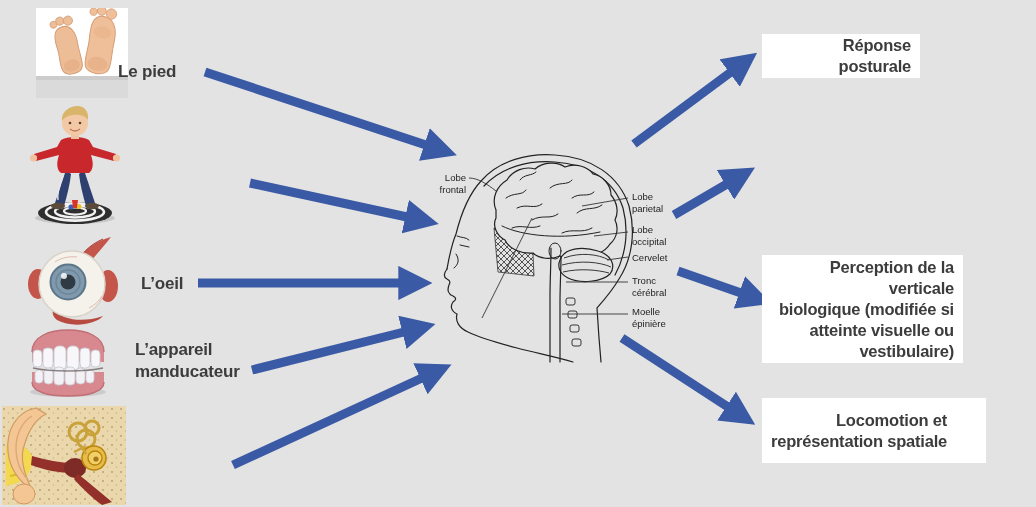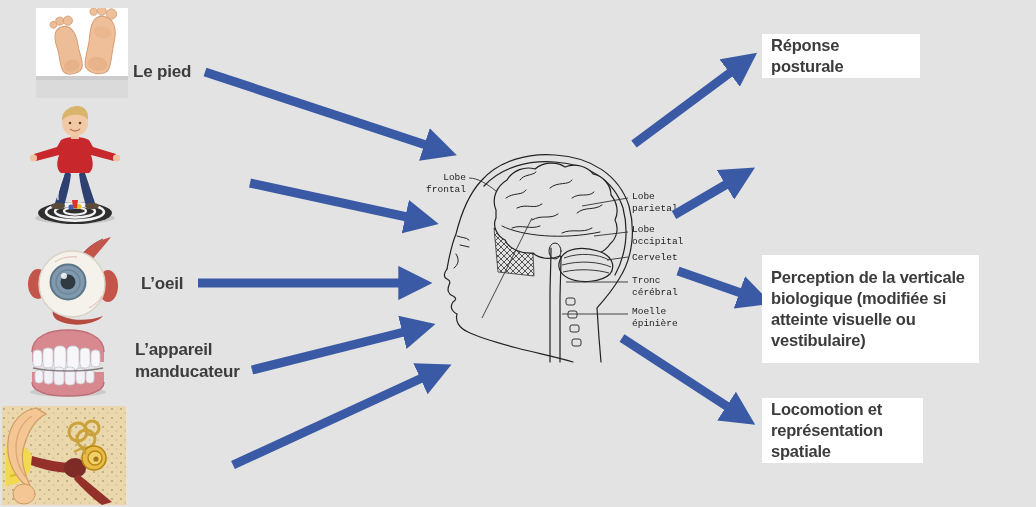--- a/index.html
+++ b/index.html
@@ -2,25 +2,25 @@
 <html><head>
 <meta charset="utf-8">
 <style>
   html,body{margin:0;padding:0;background:#e3e3e3;}
   .canvas{position:relative;width:1036px;height:507px;background:#e3e3e3;overflow:hidden;
           font-family:"Liberation Sans","DejaVu Sans",sans-serif;}
   .photo{position:absolute;}
   .in-label{position:absolute;font-weight:bold;font-size:17px;line-height:22px;
             color:#3c3c3c;white-space:pre-line;letter-spacing:-0.2px;}
   .out-box{position:absolute;background:#ffffff;display:flex;align-items:center;
-           padding:4px 9px;box-sizing:border-box;}
+           padding:4px 9px;box-sizing:border-box;text-align:right;}
   .out-box .txt{font-weight:bold;font-size:16.5px;line-height:21px;color:#3c3c3c;
                 white-space:pre-line;letter-spacing:-0.2px;}
   .brain-wrap{position:absolute;left:420px;top:148px;width:260px;height:215px;}
-  .brain-label{position:absolute;font-family:Liberation Mono, monospace;
+  .brain-label{position:absolute;font-family:Liberation Sans, sans-serif;
                font-size:9.5px;line-height:11.5px;color:#222;white-space:pre-line;}
   .brain-label.r{text-align:left;}
   .brain-label.l{text-align:right;}
   svg{display:block;}
   .arrow-layer{position:absolute;left:0;top:0;pointer-events:none;}
 </style>
 </head>
 <body>
 
 <div class="canvas">
@@ -143,21 +143,21 @@
       <circle cx="90" cy="22" r="7"></circle>
       <circle cx="84" cy="33" r="9"></circle>
     </g>
 
     <circle cx="92" cy="52" r="12" fill="#e8bc4a" stroke="#b8860b" stroke-width="1.6"></circle>
     <circle cx="93" cy="52" r="7" fill="#f2d068" stroke="#b8860b" stroke-width="1.4"></circle>
     <circle cx="94" cy="53" r="2.6" fill="#a8761a"></circle>
     <path d="M72,46 L80,42 L84,48" stroke="#caa23a" stroke-width="2.4" fill="none"></path>
   </svg>
 
-  <div class="in-label" style="left:133px;top:61px">Le pied</div>
+  <div class="in-label" style="left:118px;top:61px">Le pied</div>
   <div class="in-label" style="left:141px;top:273px">L’oeil</div>
   <div class="in-label" style="left:135px;top:339px">L’appareil
 manducateur</div>
 
   <div class="brain-wrap">
     <svg width="260" height="215" viewBox="0 0 260 215">
       <defs>
         <pattern id="xhatch" width="6" height="6" patternUnits="userSpaceOnUse">
           <path d="M0,0 L6,6 M6,0 L0,6" stroke="#444" stroke-width="0.9"></path>
         </pattern>
@@ -251,24 +251,24 @@
       <line x1="634" y1="144" x2="731" y2="72" marker-end="url(#ah)"></line>
       <line x1="674" y1="215" x2="727" y2="184" marker-end="url(#ah)"></line>
       <line x1="678" y1="271" x2="741" y2="293" marker-end="url(#ah)"></line>
       <line x1="622" y1="338" x2="728" y2="407" marker-end="url(#ah)"></line>
     </g>
   </svg>
 
   <div class="out-box" style="left:762px;top:34px;width:158px;height:44px">
     <div class="txt">Réponse posturale</div>
   </div>
-  <div class="out-box" style="left:762px;top:255px;width:217px;height:108px">
+  <div class="out-box" style="left:762px;top:255px;width:201px;height:108px">
     <div class="txt">Perception de la verticale
 biologique (modifiée si
 atteinte visuelle ou
 vestibulaire)</div>
   </div>
-  <div class="out-box" style="left:762px;top:398px;width:161px;height:65px">
+  <div class="out-box" style="left:762px;top:398px;width:224px;height:65px">
     <div class="txt">Locomotion et
 représentation spatiale</div>
   </div>
 
 </div>
 
 </body></html>

